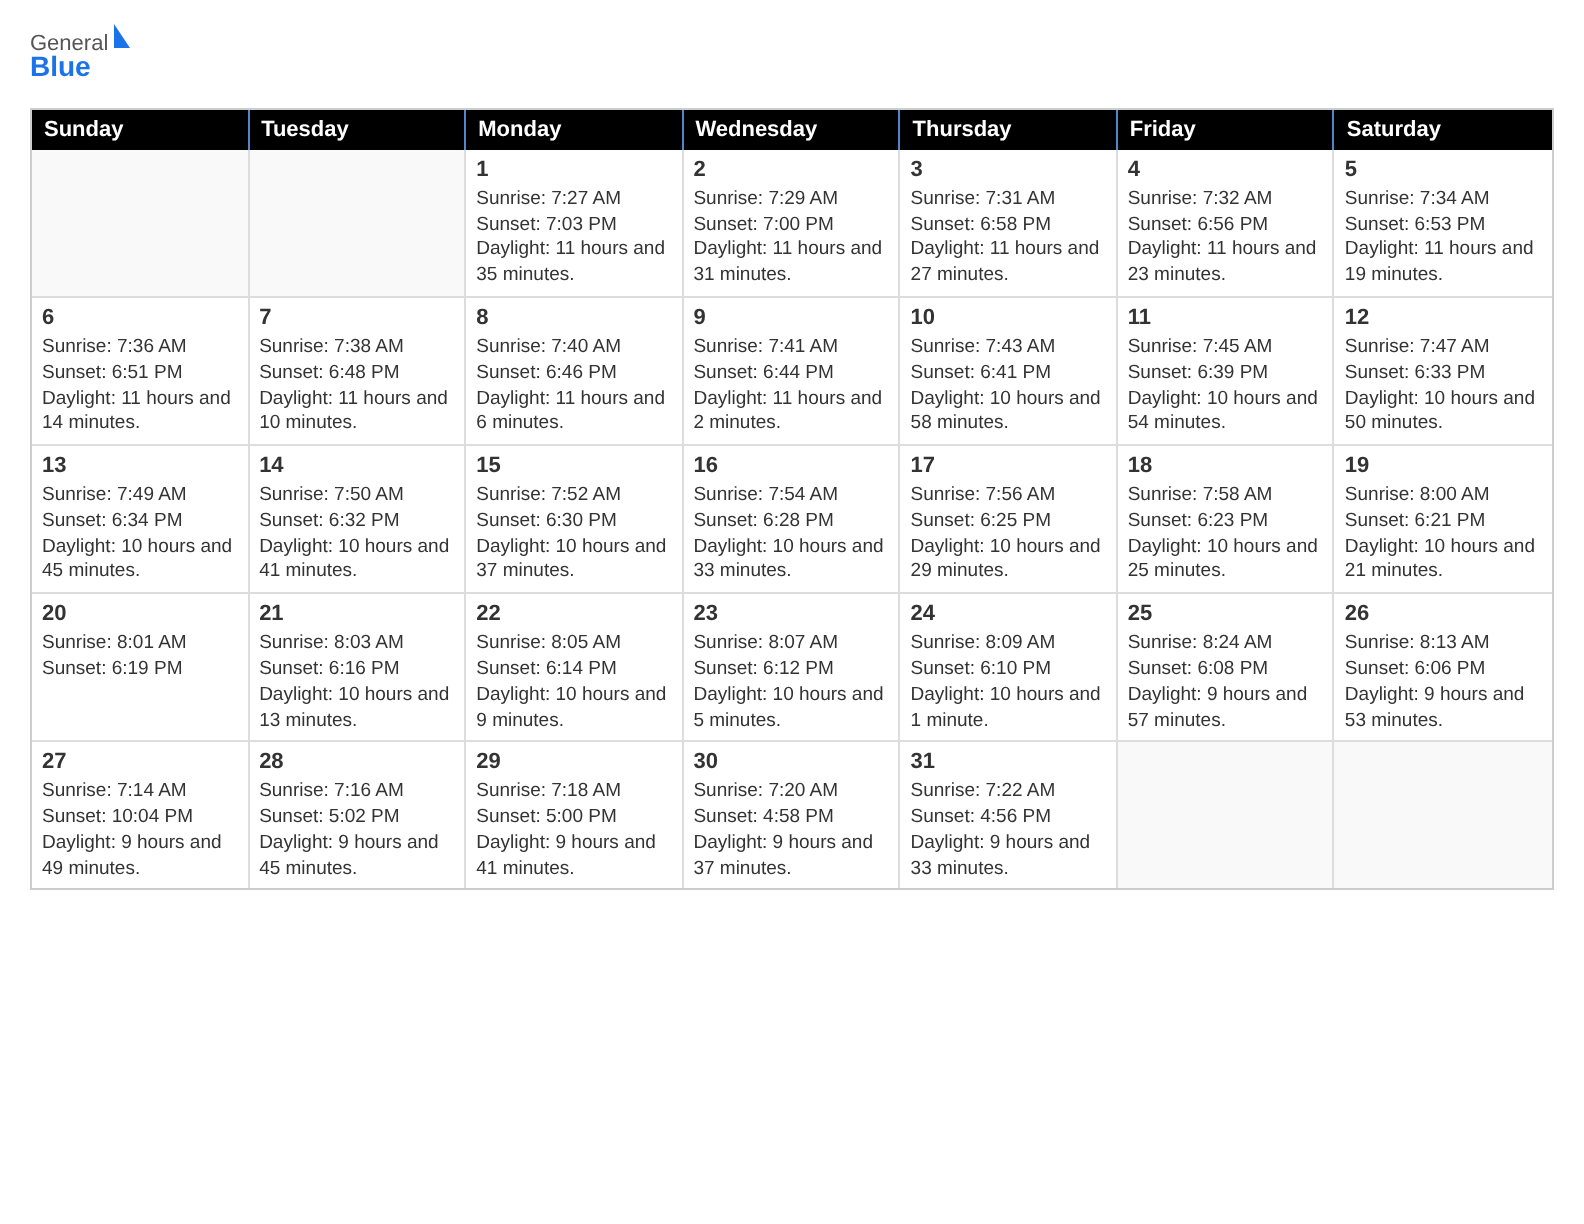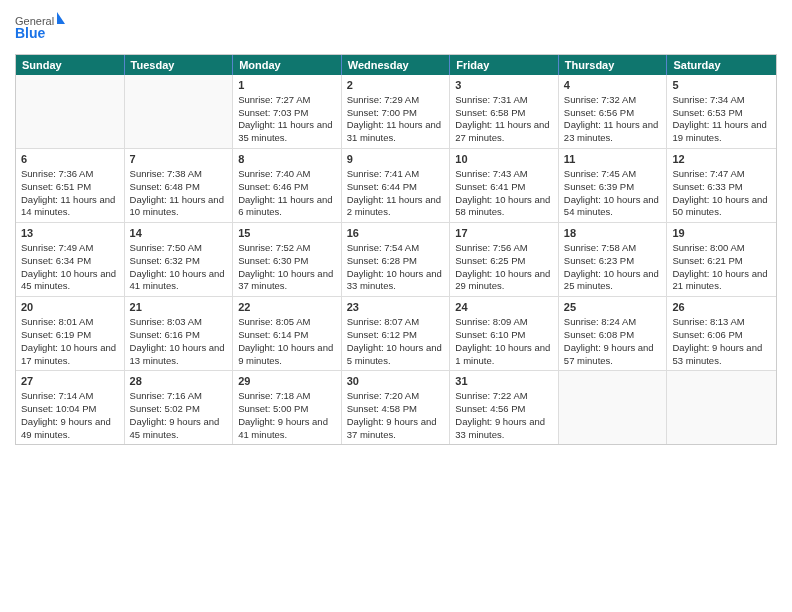--- a/index.html
+++ b/index.html
@@ -43,21 +43,21 @@
     }
     .calendar {
       flex: 1;
       display: flex;
       flex-direction: column;
       border: 1px solid #ccc;
     }
     .cal-header {
       display: grid;
       grid-template-columns: repeat(7, 1fr);
-      background: #0f766e;
+      background: #000000;
     }
     .cal-header-cell {
       color: #fff;
       font-size: 11px;
       font-weight: bold;
       padding: 4px 6px;
       text-align: left;
       border-right: 1px solid #5585cc;
     }
     .cal-header-cell:last-child { border-right: none; }
@@ -107,22 +107,22 @@
       <div class="subtitle"></div>
     </div>
   </div>
 
   <div class="calendar">
     <div class="cal-header">
     <div class="cal-header-cell">Sunday</div>
         <div class="cal-header-cell">Tuesday</div>
         <div class="cal-header-cell">Monday</div>
         <div class="cal-header-cell">Wednesday</div>
+        <div class="cal-header-cell">Thursday</div>
         <div class="cal-header-cell">Friday</div>
-        <div class="cal-header-cell">Thursday</div>
         <div class="cal-header-cell">Saturday</div>
       </div>
     <div class="cal-body">
     <div class="cal-row">
           <div class="cal-cell empty"></div>
           <div class="cal-cell empty"></div>
           <div class="cal-cell">
           <span class="day-num">1</span>
           <span>Sunrise: 7:27 AM</span><br>
           <span>Sunset: 7:03 PM</span><br>
@@ -239,21 +239,20 @@
           <span>Sunrise: 8:00 AM</span><br>
           <span>Sunset: 6:21 PM</span><br>
           <span>Daylight: 10 hours and 21 minutes.</span>
         </div>
         </div>
         <div class="cal-row">
           <div class="cal-cell">
           <span class="day-num">20</span>
           <span>Sunrise: 8:01 AM</span><br>
           <span>Sunset: 6:19 PM</span><br>
-          <span>Daylight: 10 hours and 17 minutes.</span>
         </div>
           <div class="cal-cell">
           <span class="day-num">21</span>
           <span>Sunrise: 8:03 AM</span><br>
           <span>Sunset: 6:16 PM</span><br>
           <span>Daylight: 10 hours and 13 minutes.</span>
         </div>
           <div class="cal-cell">
           <span class="day-num">22</span>
           <span>Sunrise: 8:05 AM</span><br>

